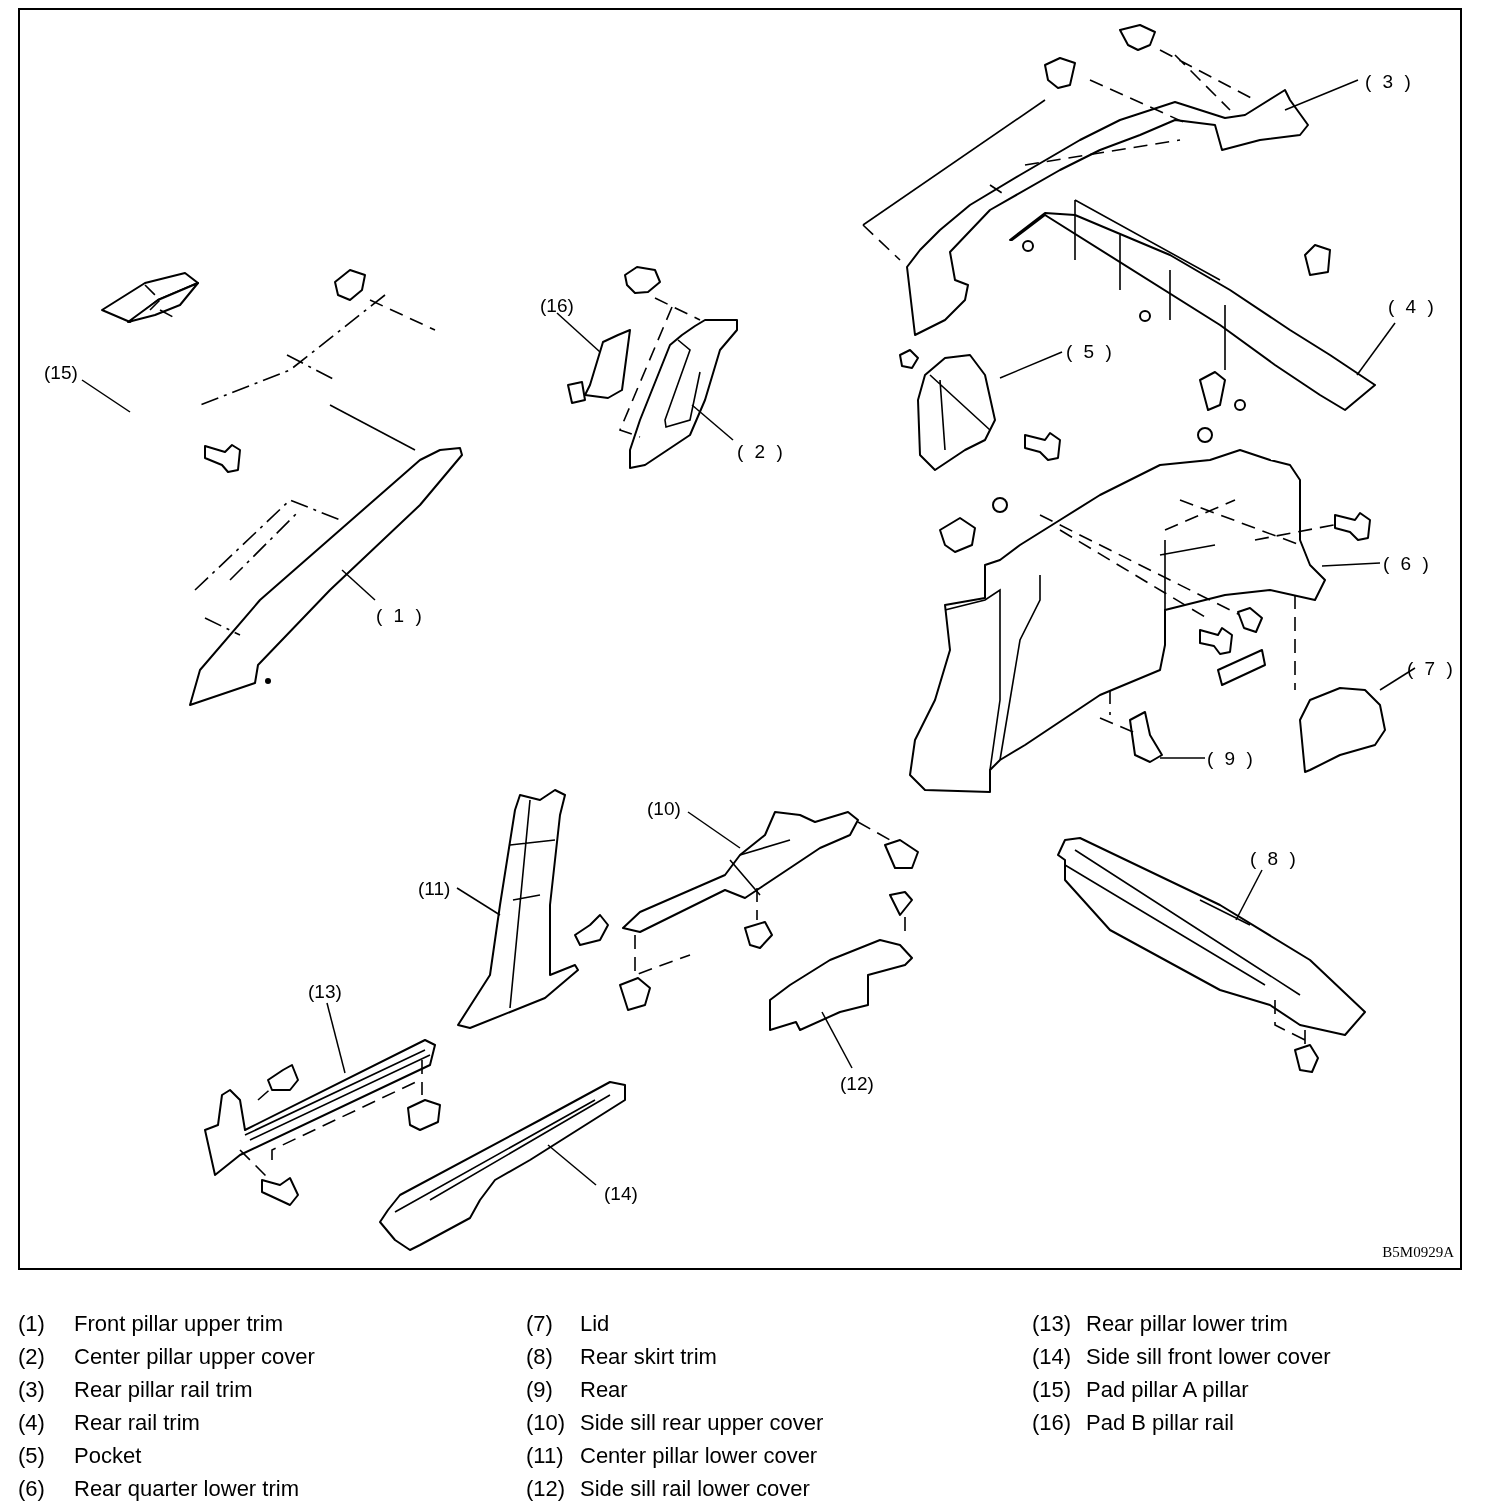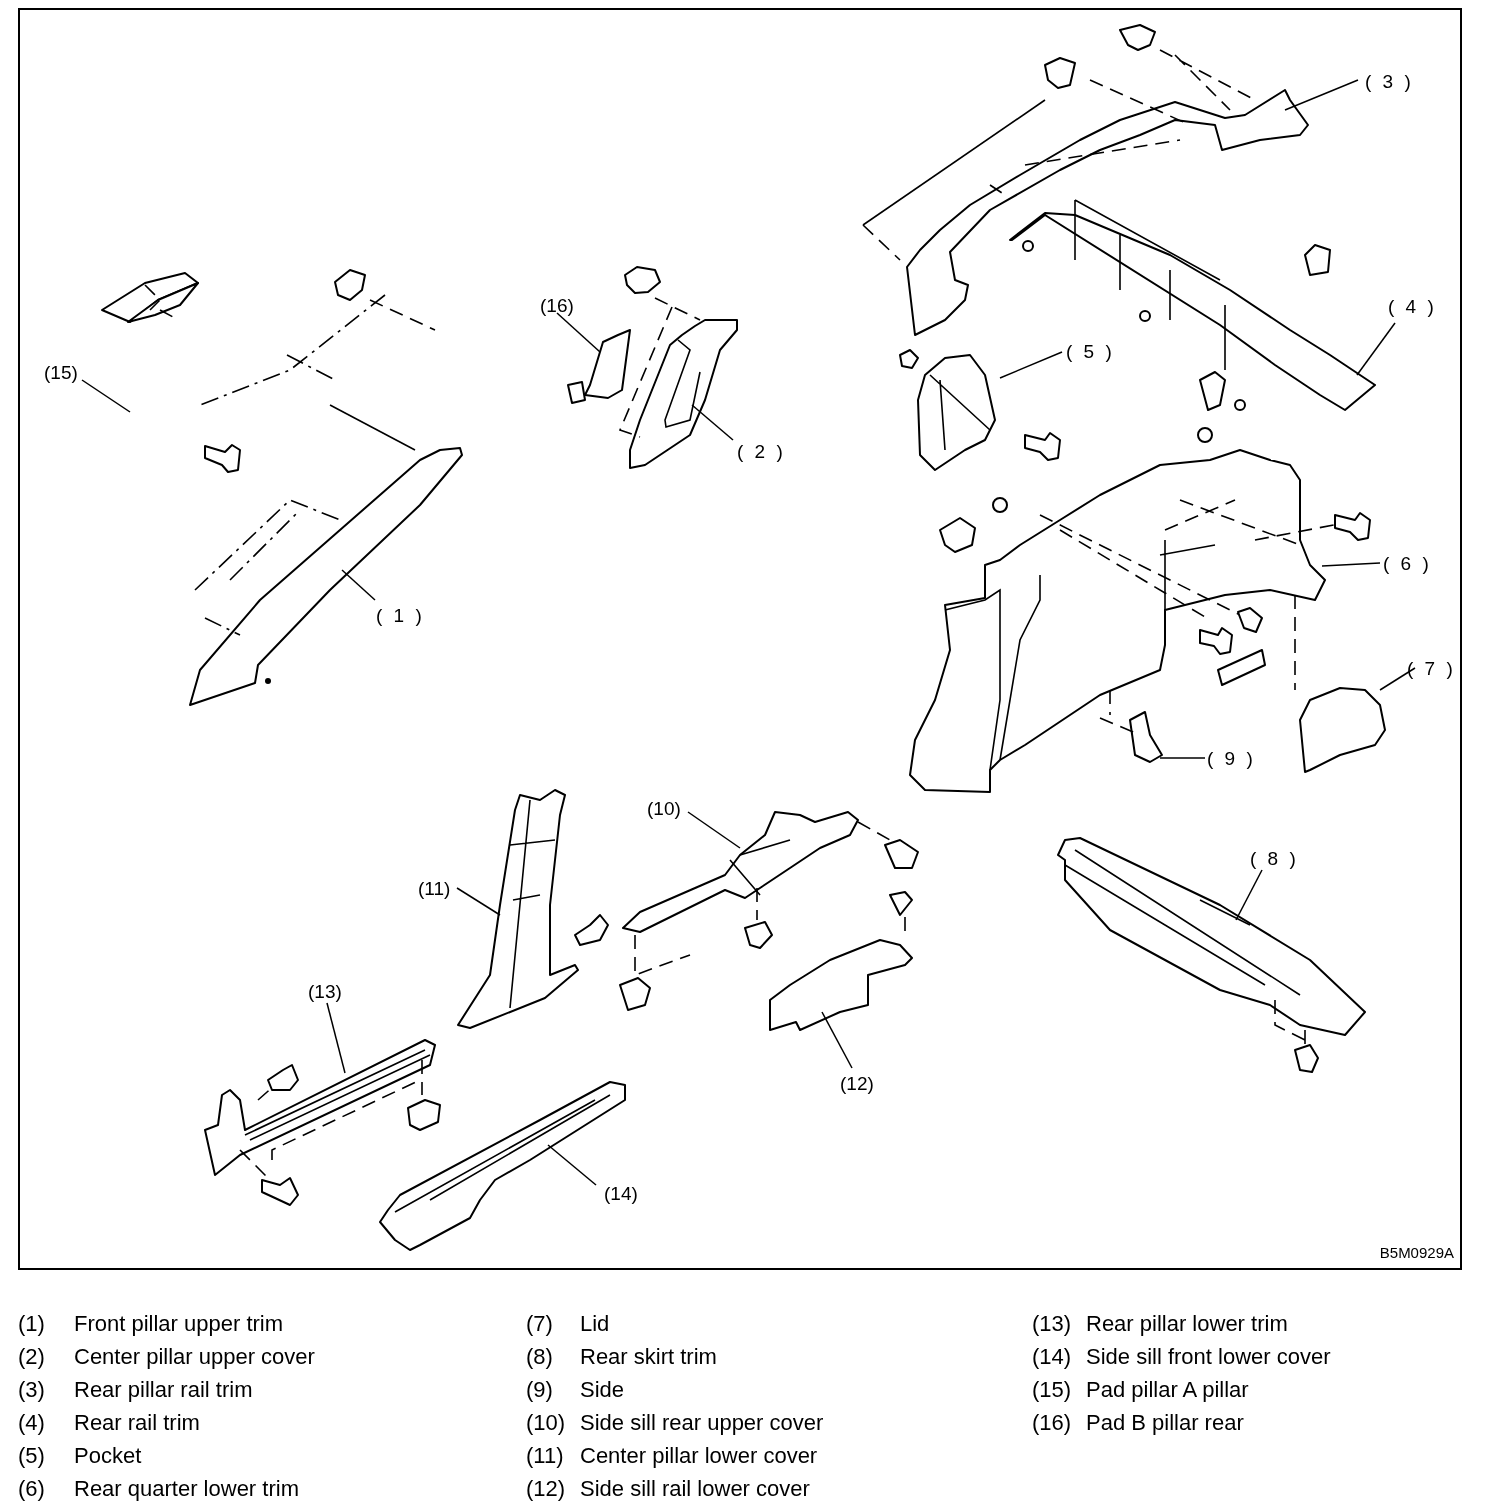--- a/index.html
+++ b/index.html
@@ -1,21 +1,21 @@
 <!DOCTYPE html>
 <html><head>
 <meta charset="utf-8">
 <style>
   html,body{margin:0;padding:0;background:#ffffff;}
   body{width:1504px;height:1512px;position:relative;overflow:hidden;font-family:"Liberation Sans",sans-serif;color:#000;}
   #frame{position:absolute;left:18px;top:8px;width:1444px;height:1262px;border:2px solid #000;box-sizing:border-box;background:#fff;}
   #diagram{position:absolute;left:0;top:0;width:1504px;height:1512px;}
   .callout{font-family:"Liberation Sans",sans-serif;font-size:19px;fill:#000;}
   .callout.spaced{letter-spacing:3px;}
-  #figure-code{position:absolute;right:50px;top:1244px;font-size:15px;font-family:Liberation Sans, sans-serif;}
+  #figure-code{position:absolute;right:50px;top:1244px;font-size:15px;font-family:Liberation Serif, serif;}
   .legend{position:absolute;top:1307px;font-size:22px;line-height:33px;}
   .legend-row{display:flex;white-space:nowrap;}
   .legend-num{display:inline-block;width:56px;}
   .legend-num.wide{width:54px;}
   #legend-col-1{left:18px;}
   #legend-col-2{left:526px;}
   #legend-col-3{left:1032px;}
   svg .part{fill:#fff;stroke:#000;stroke-width:2;stroke-linejoin:round;}
   svg .line{fill:none;stroke:#000;stroke-width:1.6;}
   svg .dash{fill:none;stroke:#000;stroke-width:1.6;stroke-dasharray:14 8;}
@@ -263,21 +263,21 @@
   <div class="legend-row">
       <span class="legend-num wide">(7)</span>
       <span>Lid</span>
     </div>
   <div class="legend-row">
       <span class="legend-num wide">(8)</span>
       <span>Rear skirt trim</span>
     </div>
   <div class="legend-row">
       <span class="legend-num wide">(9)</span>
-      <span>Side</span>
+      <span>Rear</span>
     </div>
   <div class="legend-row">
       <span class="legend-num wide">(10)</span>
       <span>Side sill rear upper cover</span>
     </div>
   <div class="legend-row">
       <span class="legend-num wide">(11)</span>
       <span>Center pillar lower cover</span>
     </div>
   <div class="legend-row">
@@ -294,15 +294,15 @@
   <div class="legend-row">
       <span class="legend-num wide">(14)</span>
       <span>Side sill front lower cover</span>
     </div>
   <div class="legend-row">
       <span class="legend-num wide">(15)</span>
       <span>Pad pillar A pillar</span>
     </div>
   <div class="legend-row">
       <span class="legend-num wide">(16)</span>
-      <span>Pad B pillar rear</span>
+      <span>Pad B pillar rail</span>
     </div>
 </div>
 
 </body></html>

